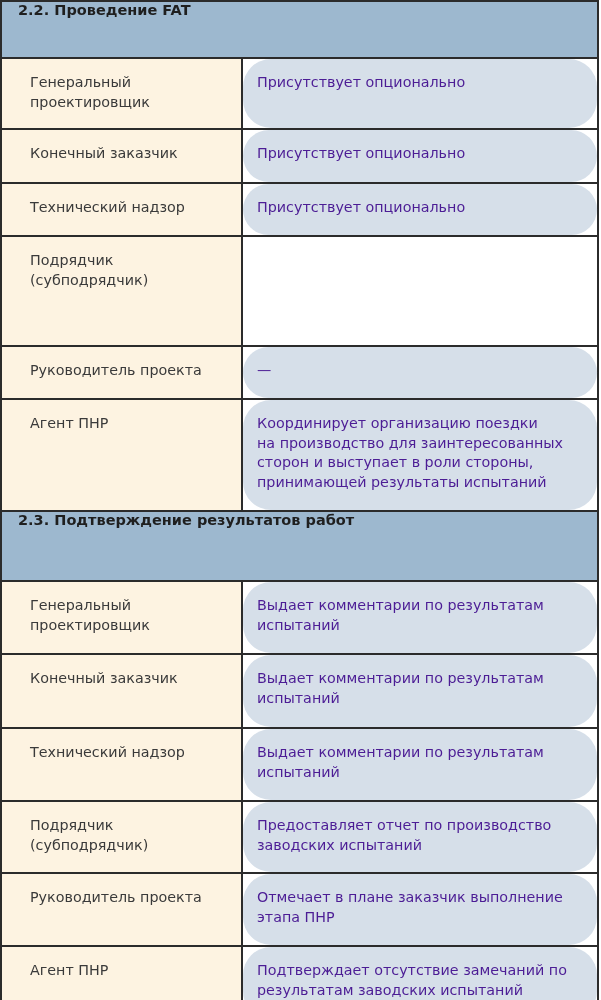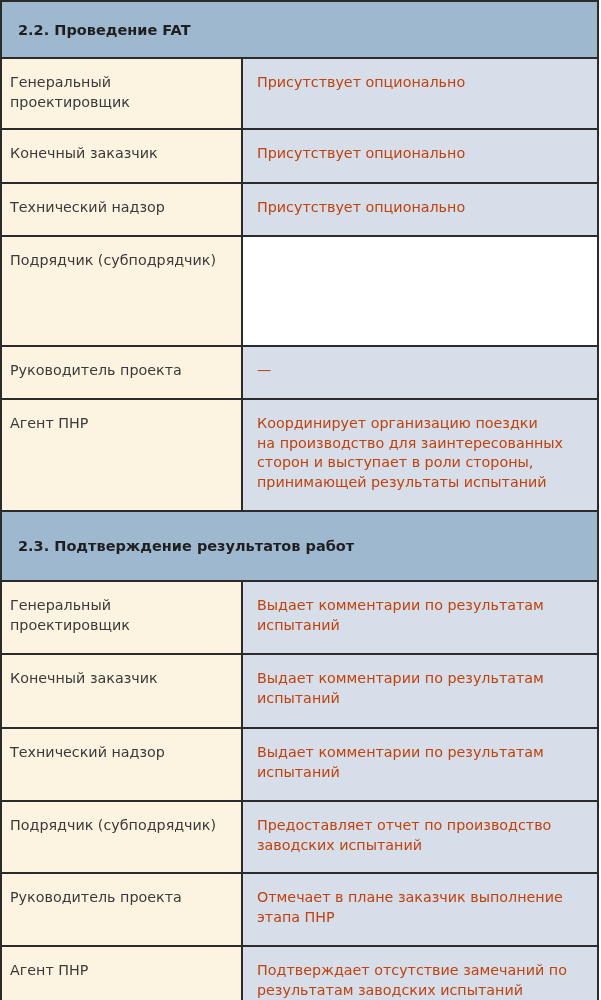--- a/index.html
+++ b/index.html
@@ -1,21 +1,21 @@
 <!DOCTYPE html>
 <html><head>
 <meta charset="utf-8">
 <style>
   html, body { margin: 0; padding: 0; background: #ffffff; }
   body { width: 601px; height: 1000px; overflow: hidden; font-family: "DejaVu Sans", "Liberation Sans", sans-serif; }
   .table { position: relative; width: 599px; border: 2px solid #2b2b2b; border-bottom: none; box-sizing: border-box; }
-  .section-header { background: #9db8cf; color: #1f1f1f; font-weight: bold; font-size: 14.5px; padding: 0 16px; display: flex; align-items: center; border-bottom: 2px solid #2b2b2b; box-sizing: border-box; }
+  .section-header { background: #9db8cf; color: #1f1f1f; font-weight: bold; font-size: 14.5px; padding: 0 16px; display: flex; border-bottom: 2px solid #2b2b2b; box-sizing: border-box; }
   .row { display: flex; border-bottom: 2px solid #2b2b2b; box-sizing: border-box; }
-  .cell-role { width: 241px; background: #fdf3e1; border-right: 2px solid #2b2b2b; box-sizing: border-box; padding: 14px 16px 0 8px; font-size: 14.3px; line-height: 19.5px; color: #3a3a3a; }
-  .cell-desc { flex: 1; background: #d6dfe9; box-sizing: border-box; padding: 14px 14px 0 14px; font-size: 14.3px; line-height: 19.5px; color: #c2410c; white-space: pre-line; }
+  .cell-role { width: 241px; background: #fdf3e1; border-right: 2px solid #2b2b2b; box-sizing: border-box; padding: 14px 16px 0 28px; font-size: 14.3px; line-height: 19.5px; color: #3a3a3a; }
+  .cell-desc { flex: 1; background: #d6dfe9; box-sizing: border-box; padding: 14px 14px 0 14px; font-size: 14.3px; line-height: 19.5px; color: #4c1d95; white-space: pre-line; border-radius: 28px; }
   .cell-role { white-space: pre-line; }
 </style>
 </head>
 <body>
 
 <div class="table">
   <div class="section-header" style="height:57px">
     <span>2.2. Проведение FAT</span>
   </div>
   <div class="row" style="height:71px">

